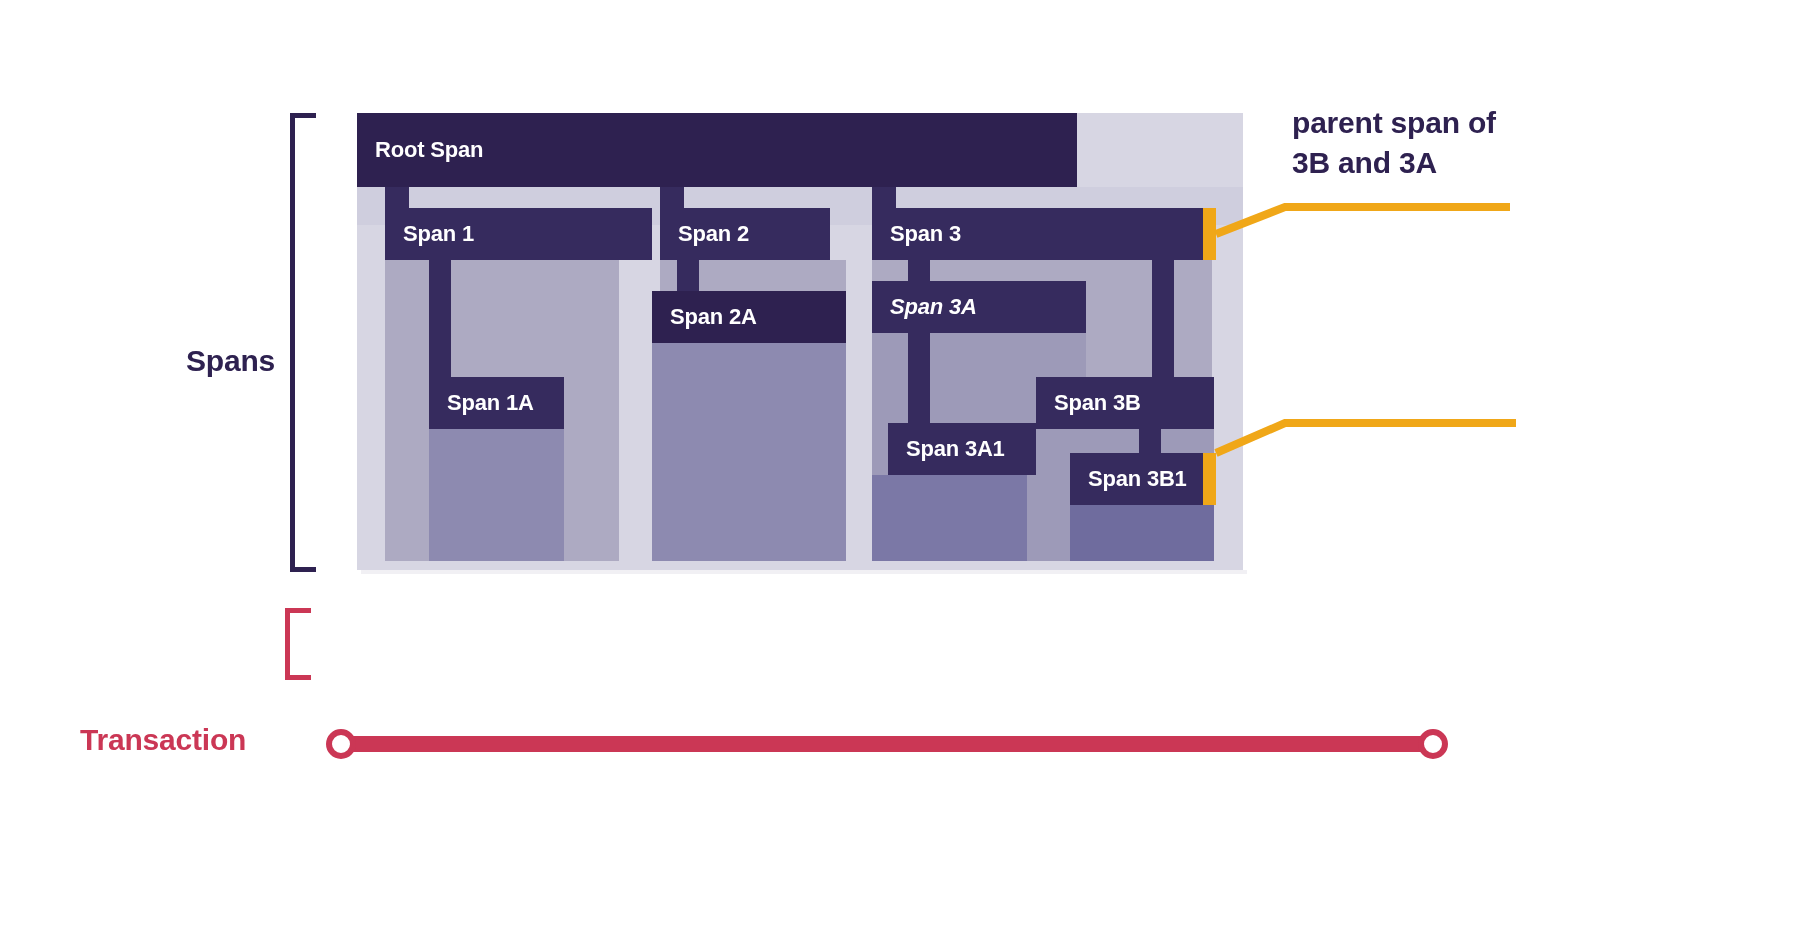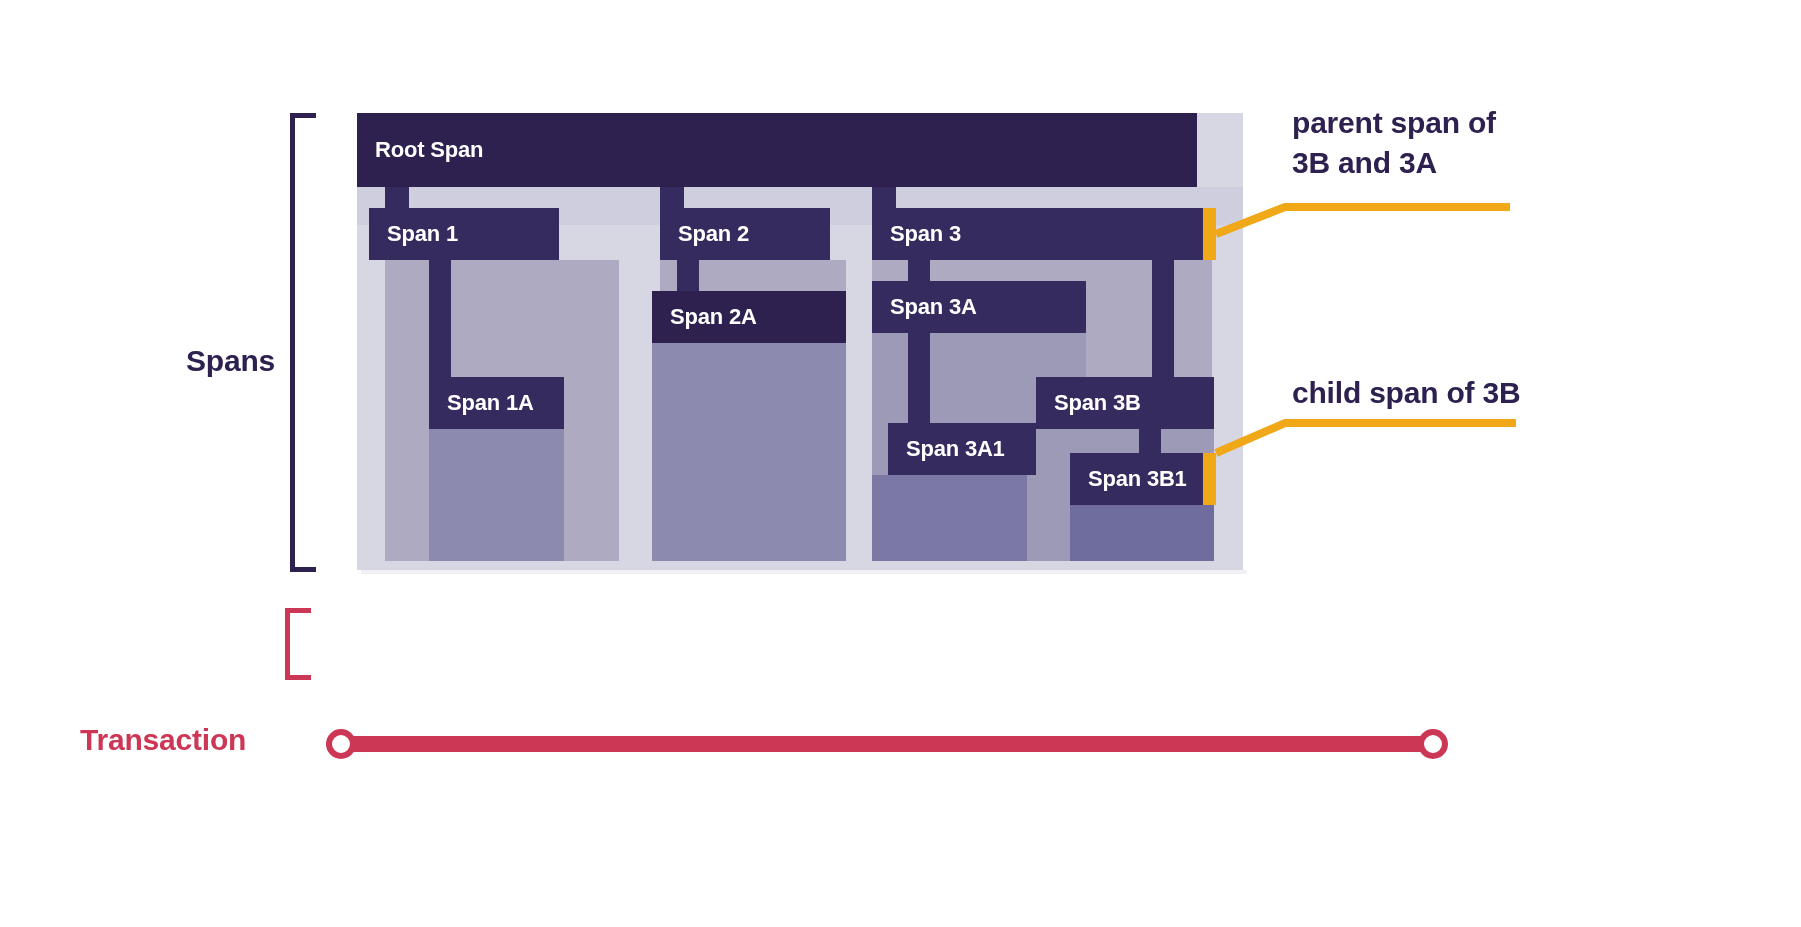--- a/index.html
+++ b/index.html
@@ -167,29 +167,29 @@
 
   <div class="spans-label">Spans</div>
 
   <div class="bracket bracket-spans"></div>
 
   <div class="panel-shadow"></div>
 
   <div class="spans-panel">
     <div class="waterfall">
 
-      <div class="blk bar bar-dark" style="left:0px; top:0px; width:840px; height:74px;">
+      <div class="blk bar bar-dark" style="left:0px; top:0px; width:720px; height:74px;">
         <span>Root Span</span>
       </div>
 
       <div class="blk gap" style="left:0px; top:74px; width:886px; height:38px;"></div>
 
       <div class="blk connector" style="left:28px; top:74px; width:24px; height:38px;"></div>
 
-      <div class="blk bar" style="left:12px; top:95px; width:190px; height:52px;">
+      <div class="blk bar" style="left:28px; top:95px; width:267px; height:52px;">
         <span>Span 1</span>
       </div>
 
       <div class="blk body-l1" style="left:28px; top:147px; width:234px; height:301px;"></div>
 
       <div class="blk connector" style="left:72px; top:147px; width:22px; height:145px;"></div>
 
       <div class="blk bar" style="left:72px; top:264px; width:135px; height:52px;">
         <span>Span 1A</span>
       </div>
@@ -211,21 +211,21 @@
 
       <div class="blk connector" style="left:515px; top:74px; width:24px; height:38px;"></div>
 
       <div class="blk bar" style="left:515px; top:95px; width:340px; height:52px;">
         <span>Span 3</span>
       </div>
       <div class="blk body-l1" style="left:515px; top:147px; width:340px; height:301px;"></div>
 
       <div class="blk connector" style="left:551px; top:147px; width:22px; height:52px;"></div>
 
-      <div class="blk bar" style="left:515px; top:168px; width:214px; height:52px;">
+      <div class="blk bar" style="left:515px; top:168px; width:214px; height:52px;font-style:italic;">
         <span>Span 3A</span>
       </div>
       <div class="blk body-l2" style="left:515px; top:220px; width:214px; height:228px;"></div>
 
       <div class="blk connector" style="left:551px; top:220px; width:22px; height:118px;"></div>
 
       <div class="blk bar" style="left:515px; top:310px; width:155px; height:52px;margin-left:16px;">
         <span>Span 3A1</span>
       </div>
       <div class="blk body-l4" style="left:515px; top:362px; width:155px; height:86px;"></div>
@@ -251,21 +251,20 @@
   </div>
 
   <svg class="anno-svg" viewBox="0 0 1801 927" xmlns="http://www.w3.org/2000/svg">
     <polyline points="1216,234 1285,207 1510,207" fill="none" stroke="#f0a718" stroke-width="8" stroke-linejoin="miter" stroke-linecap="butt"></polyline>
     <polyline points="1216,453 1285,423 1516,423" fill="none" stroke="#f0a718" stroke-width="8" stroke-linejoin="miter" stroke-linecap="butt"></polyline>
   </svg>
 
   <div class="anno-text" style="left:1292px; top:103px;">parent span of
 3B and 3A</div>
 
-  <div class="anno-text" style="left:1292px; top:373px;">child span of 3B</div>
 
   <div class="transaction-label">Transaction</div>
 
   <div class="bracket bracket-transaction"></div>
 
   <div class="txn-line"></div>
   <div class="txn-dot txn-dot-start"></div>
   <div class="txn-dot txn-dot-end"></div>
 
 </div>

